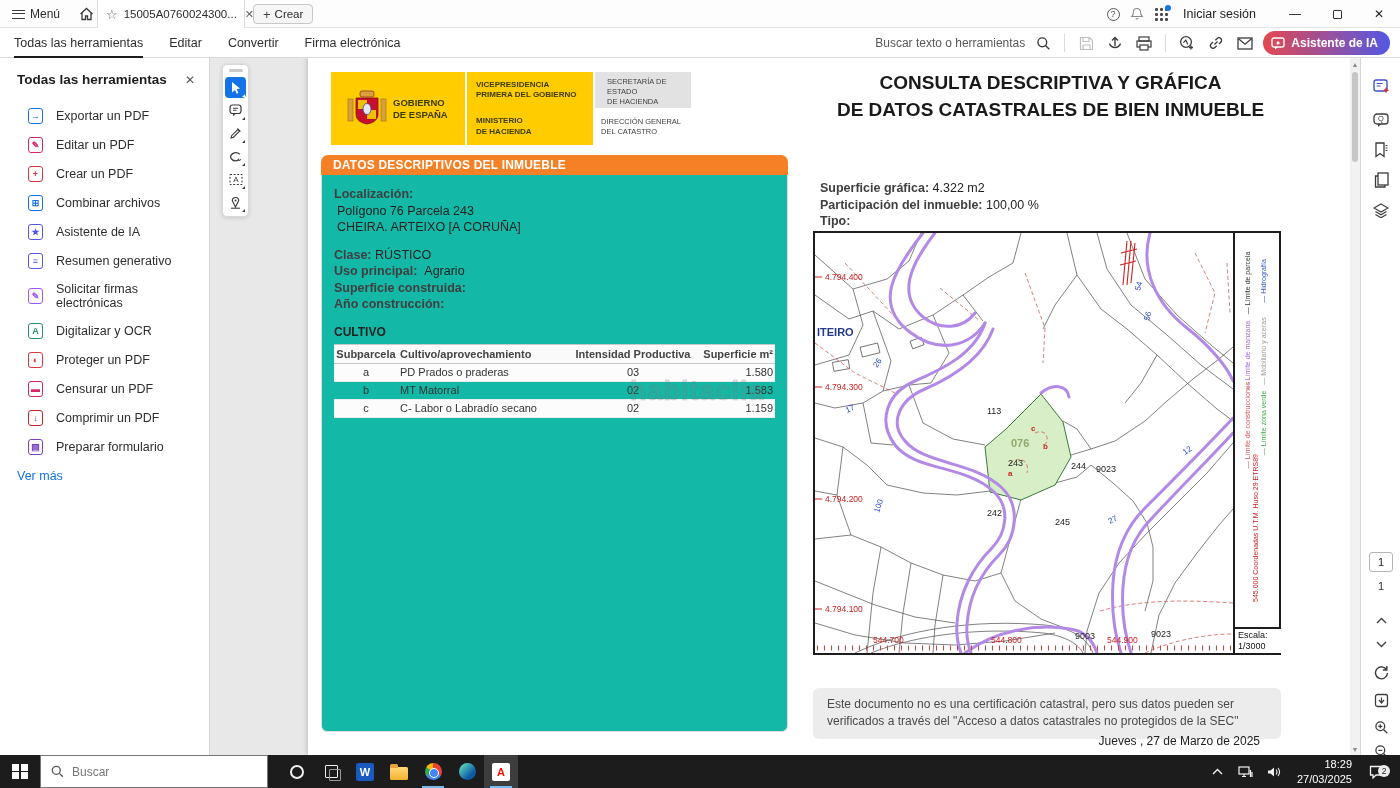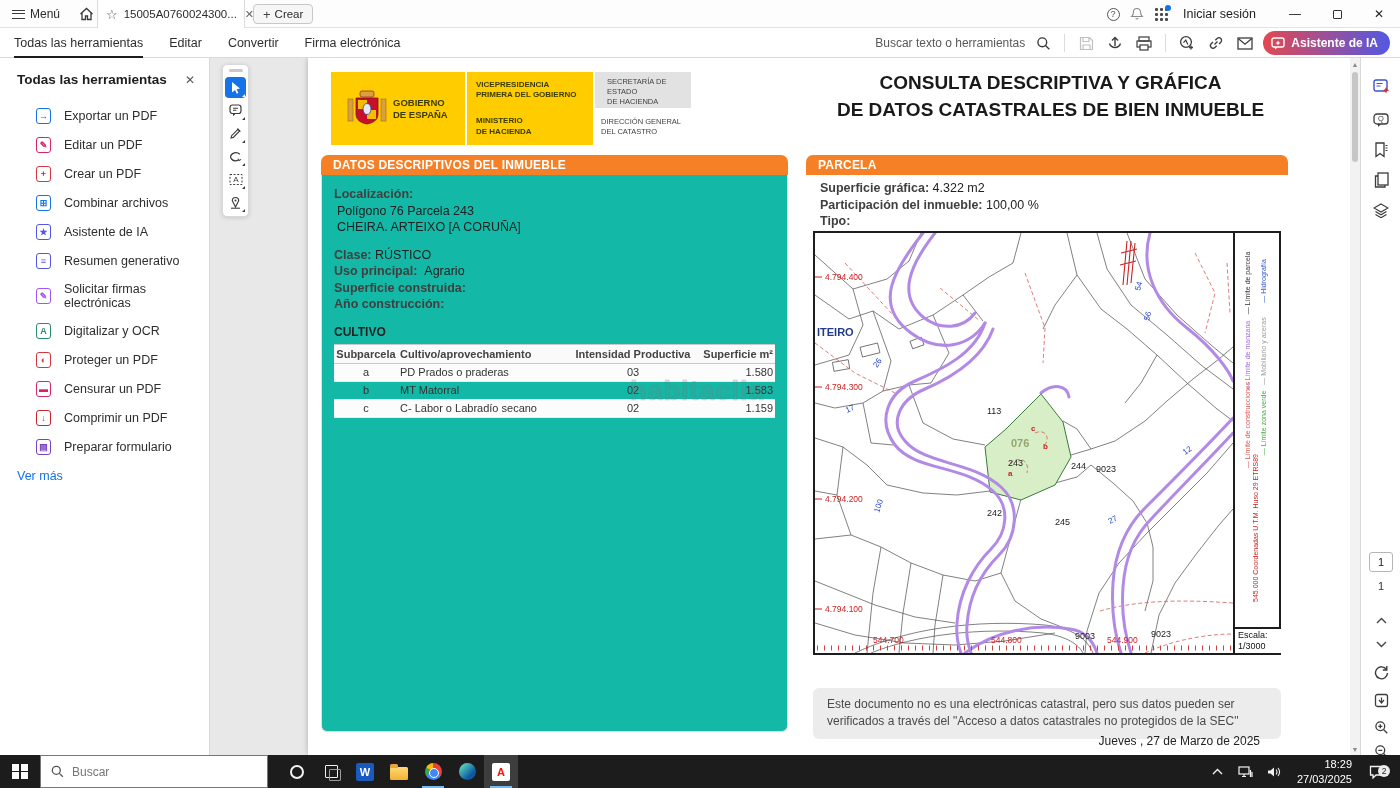--- a/index.html
+++ b/index.html
@@ -35,21 +35,21 @@
   .ai-pill { height:24px; border-radius:13px; padding:0 12px 0 8px; display:flex; align-items:center; gap:6px; color:#fff; font-size:12px; font-weight:bold; background:linear-gradient(90deg,#e34850,#5258e4); }
 
   
   #main { position:absolute; left:0; top:58px; width:1400px; height:697px; background:#e8e8e8; }
 
   
   #tools-panel { position:absolute; left:0; top:0; width:210px; height:697px; background:#fff; border-right:1px solid #d7d7d7; }
   .tp-head { display:flex; justify-content:space-between; align-items:center; padding:14px 14px 8px 17px; }
   .tp-title { font-size:13.5px; font-weight:bold; color:#1d1d1d; }
   .tp-close { font-size:12px; color:#555; }
-  .tp-list { display:flex; flex-direction:column; padding:6px 0 0 8px; }
+  .tp-list { display:flex; flex-direction:column; padding:6px 0 0 0; }
   .tp-item { display:flex; align-items:center; gap:13px; padding:6.5px 10px 6.5px 28px; font-size:12.5px; color:#2e2e2e; cursor:default; }
   .tp-ico { width:15px; height:16px; border:1.4px solid currentColor; border-radius:3px; display:flex; align-items:center; justify-content:center; flex:none; font-weight:bold; font-size:9px; }
   .tp-ico::after { content:attr(data-glyph); }
   .tp-more { font-size:12.5px; color:#1473e6; padding:8px 0 0 17px; }
 
   
   #quick-tools { position:absolute; left:12px; top:6px; width:27px; background:#fff; border:1px solid #d9d9d9; border-radius:5px; box-shadow:0 1px 4px rgba(0,0,0,.15); padding:4px 0 3px; display:flex; flex-direction:column; align-items:center; gap:2px; z-index:20; }
   .qt-handle { width:14px; height:3px; background:#c9c9c9; border-radius:2px; margin-bottom:3px; }
   .qt-btn { width:21px; height:21px; border-radius:4px; display:flex; align-items:center; justify-content:center; position:relative; color:#3c3c3c; }
   .qt-btn.active { background:#1473e6; color:#fff; }
@@ -454,23 +454,20 @@
               <td class="c-c">c</td>
               <td class="c-l">C- Labor o Labradío secano</td>
               <td class="c-c">02</td>
               <td class="c-r">1.159</td>
             </tr>
           </tbody>
         </table>
       </div>
       <div id="watermark">habitaclia</div>
 
-      <div class="sec-head" id="parcela-head" style="background-color: rgb(245, 128, 37);">
-        <span>PARCELA</span>
-      </div>
       <div id="parcela-fields">
         <div class="fld"><b>Superficie gráfica:</b> <span>4.322 m2</span></div>
         <div class="fld"><b>Participación del inmueble:</b> <span>100,00 %</span></div>
         <div class="fld"><b>Tipo:</b></div>
       </div>
 
       <div id="map-box">
         <svg id="map-svg" viewBox="0 0 418 420">
 
           <g class="sline">
@@ -574,21 +571,21 @@
           <span class="lg" style="left: 12px; top: 192px; color: rgb(221, 85, 85);">Límite de construcciones</span>
           <span class="lg" style="left: 28px; top: 190px; color: rgb(68, 170, 68);">Límite zona verde</span>
           <span id="crs-lbl">545.000 Coordenadas U.T.M. Huso 29 ETRS89</span>
           <div id="escala-box">
             <div>Escala:</div>
             <div>1/3000</div>
           </div>
         </div>
       </div>
 
-      <div id="note-box">Este documento no es una electrónicas catastral, pero sus datos pueden ser verificados a través del "Acceso a datos catastrales no protegidos de la SEC"</div>
+      <div id="note-box">Este documento no es una certificación catastral, pero sus datos pueden ser verificados a través del "Acceso a datos catastrales no protegidos de la SEC"</div>
       <div id="doc-date">Jueves , 27 de Marzo de 2025</div>
     </div>
 
     <div id="page-scrollbar">
       <div class="sb-arr" style="top:0;">▲</div>
       <div class="sb-thumb"></div>
       <div class="sb-arr" style="bottom:0;">▼</div>
     </div>
   </div>
 

